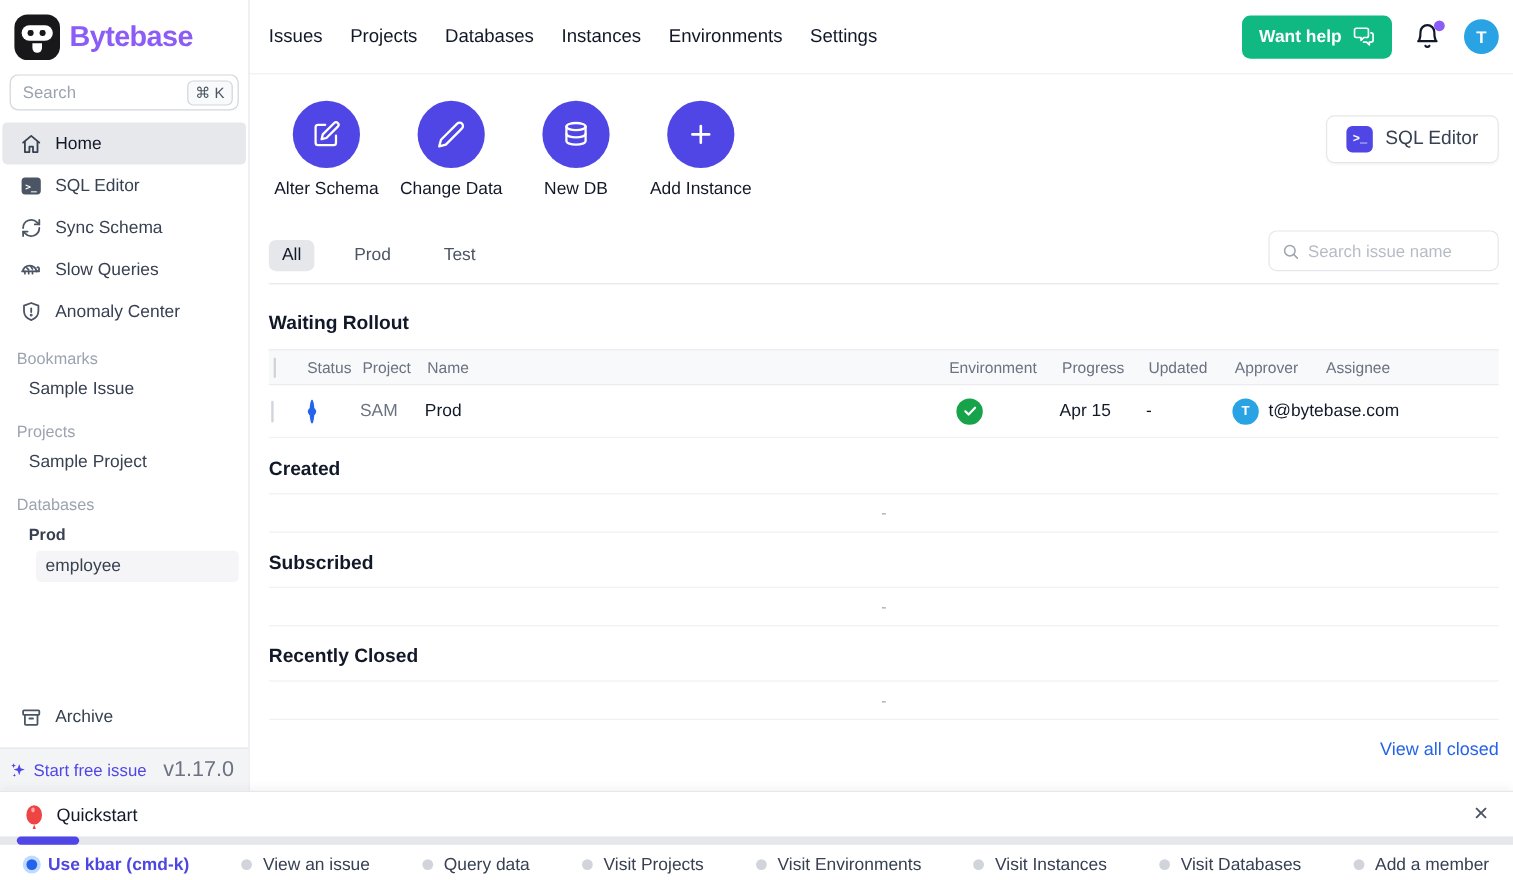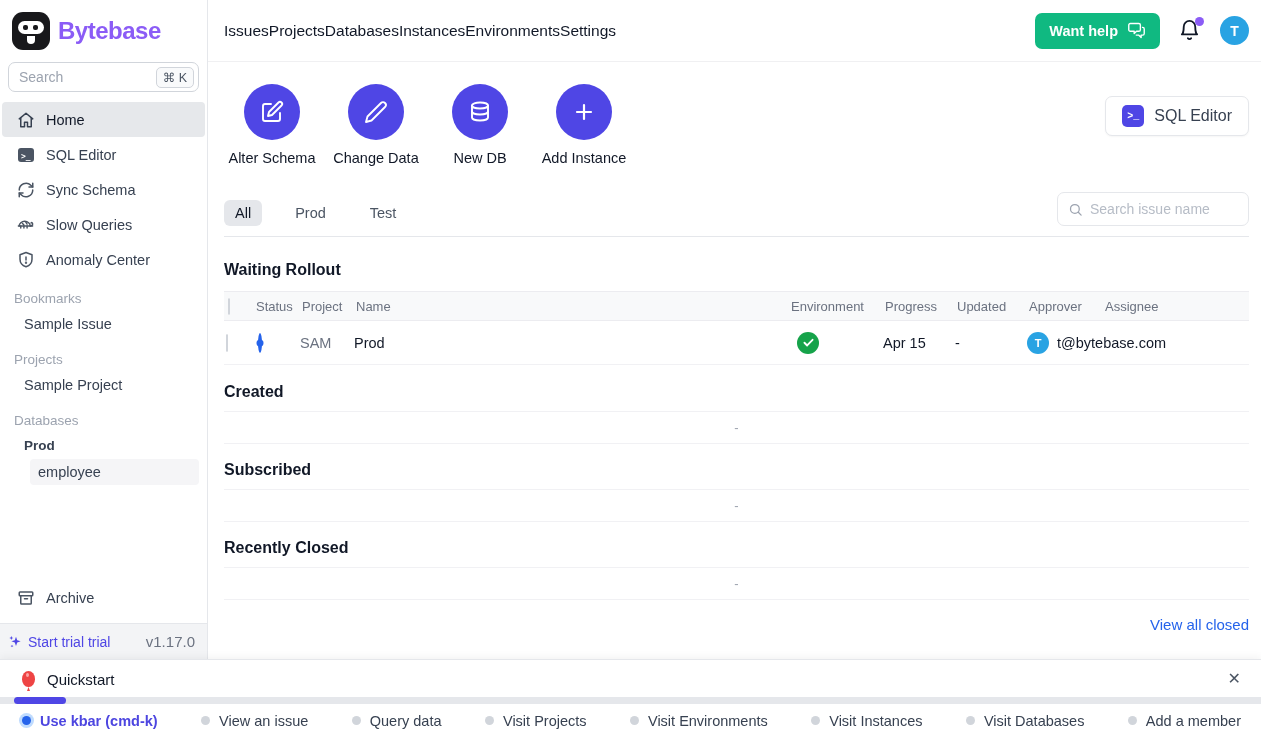--- a/index.html
+++ b/index.html
@@ -31,26 +31,26 @@
 
   .side-heading { font-size:13.5px; color:#9ca3af; padding:14px 14px 4px 14px; }
   .side-sub { font-size:14.5px; color:#374151; padding:6px 14px 6px 24px; cursor:pointer; }
   .side-sub.bold { font-weight:700; color:#374151; font-size:13.5px; }
   .side-sub.db-leaf { margin:0 8px 0 30px; padding:5px 8px; background:#f5f5f7; border-radius:4px; }
   .side-spacer { flex:1; }
 
   .side-footer { height:36px; background:#f3f4f6; border-top:1px solid #e5e7eb;
     display:flex; align-items:center; justify-content:space-between; padding:0 12px 0 8px; }
   .trial { display:flex; align-items:center; gap:4px; color:#4f46e5; font-size:14px; cursor:pointer; }
-  .version { color:#6b7280; font-size:15px; }
+  .version { color:#6b7280; font-size:18px; }
 
   
   .main { flex:1; display:flex; flex-direction:column; min-width:0; }
   .topbar { height:62px; display:flex; align-items:center; padding:0 12px 0 16px; border-bottom:1px solid #f0f0f2; }
-  .topnav { display:flex; }
+  .topnav { display:flex; gap:23px; }
   .topnav .tn { font-size:15.5px; color:#111827; cursor:pointer; }
   .topbar-right { margin-left:auto; display:flex; align-items:center; gap:18px; }
   .help-btn { background:#10b981; color:#fff; font-weight:700; font-size:14.5px; border:none; border-radius:7px;
     height:36px; padding:0 14px; display:flex; align-items:center; gap:9px; cursor:pointer; }
   .bell-wrap { position:relative; width:24px; height:24px; cursor:pointer; }
   .bell-dot { position:absolute; top:-2px; right:-2px; width:9px; height:9px; border-radius:50%; background:#8b5cf6; }
   .avatar { width:29px; height:29px; border-radius:50%; background:#29a3e3; color:#fff; font-size:14px; font-weight:600;
     display:flex; align-items:center; justify-content:center; cursor:pointer; }
 
   .content { padding:22px 12px 0 16px; flex:1; overflow:hidden; position:relative;}
@@ -217,21 +217,21 @@
 
     <div class="side-footer">
       <span class="trial">
         <span>
           <svg width="16" height="16" viewBox="0 0 24 24" fill="#4f46e5">
               <path d="M12 4l1.8 5.2L19 11l-5.2 1.8L12 18l-1.8-5.2L5 11l5.2-1.8z"></path>
               <path d="M5 3l.9 2.1L8 6l-2.1.9L5 9l-.9-2.1L2 6l2.1-.9z"></path>
               <path d="M6 16l.7 1.6L8.3 18l-1.6.7L6 20l-.7-1.3L3.7 18l1.6-.4z"></path>
             </svg>
         </span>
-        <span>Start trial trial</span>
+        <span>Start free issue</span>
       </span>
       <span class="version">v1.17.0</span>
     </div>
   </div>
 
   <div class="main">
     <div class="topbar">
       <div class="topnav">
         <span class="tn">Issues</span>
         <span class="tn">Projects</span>

